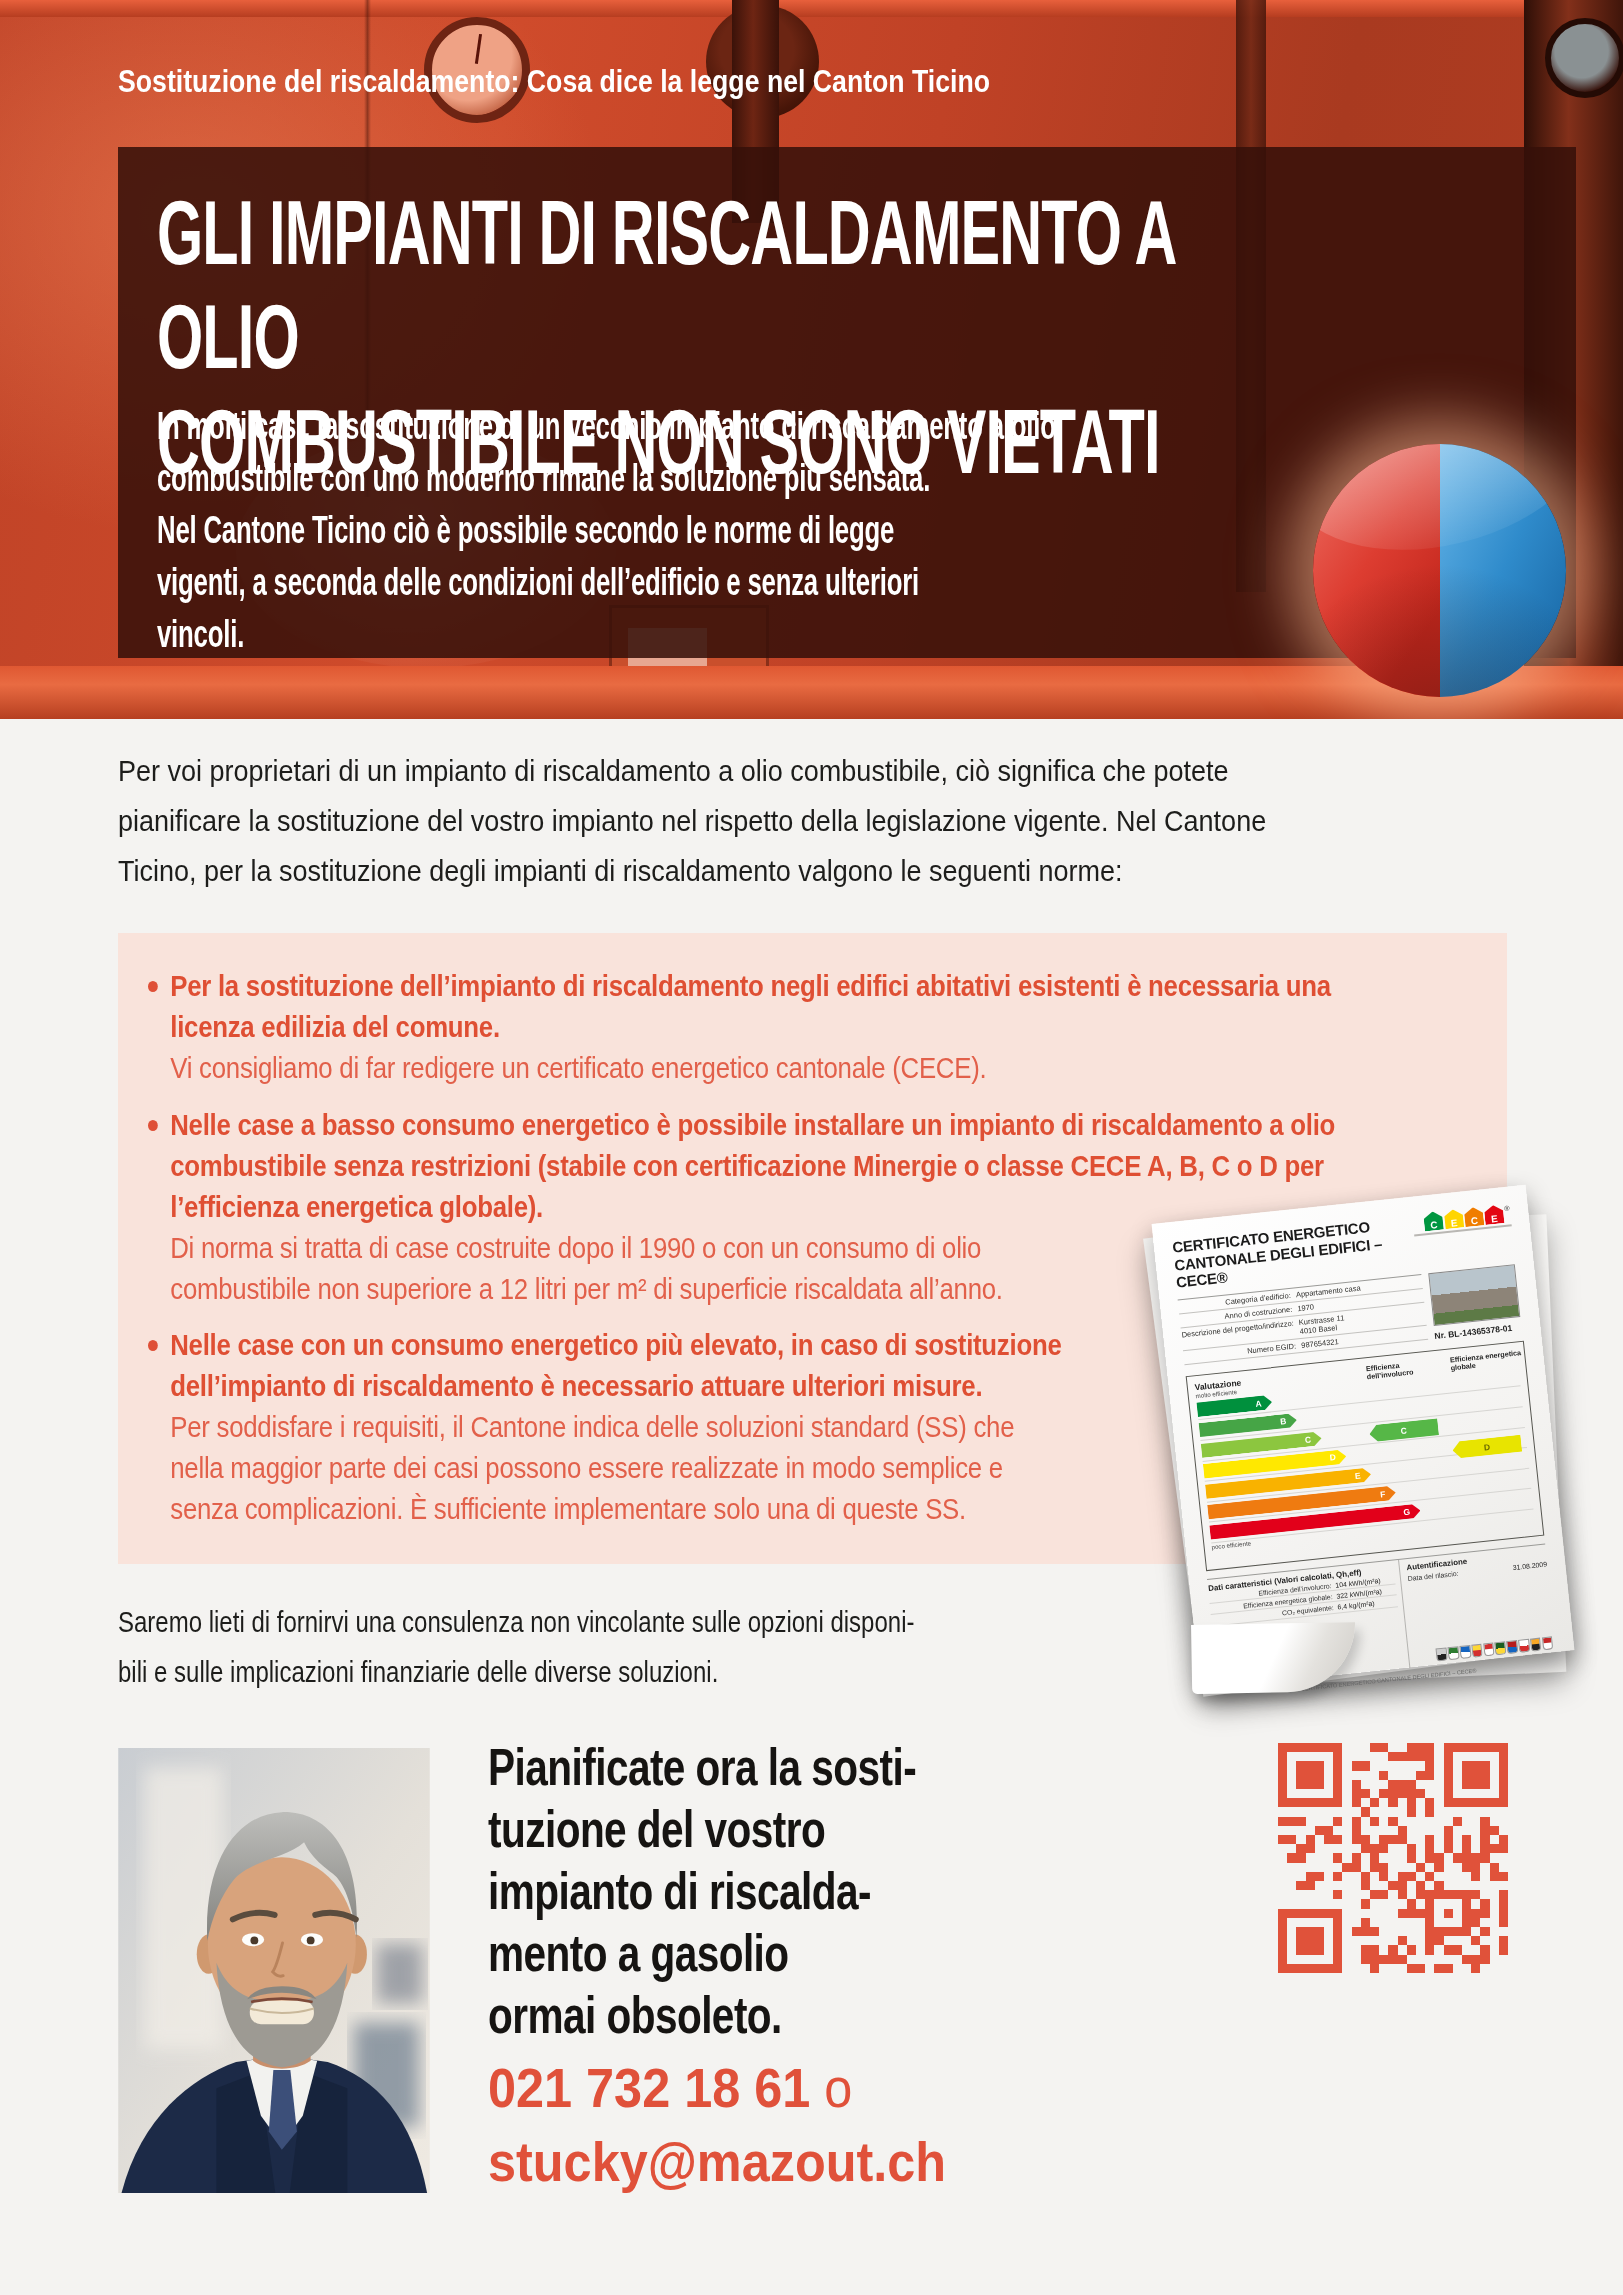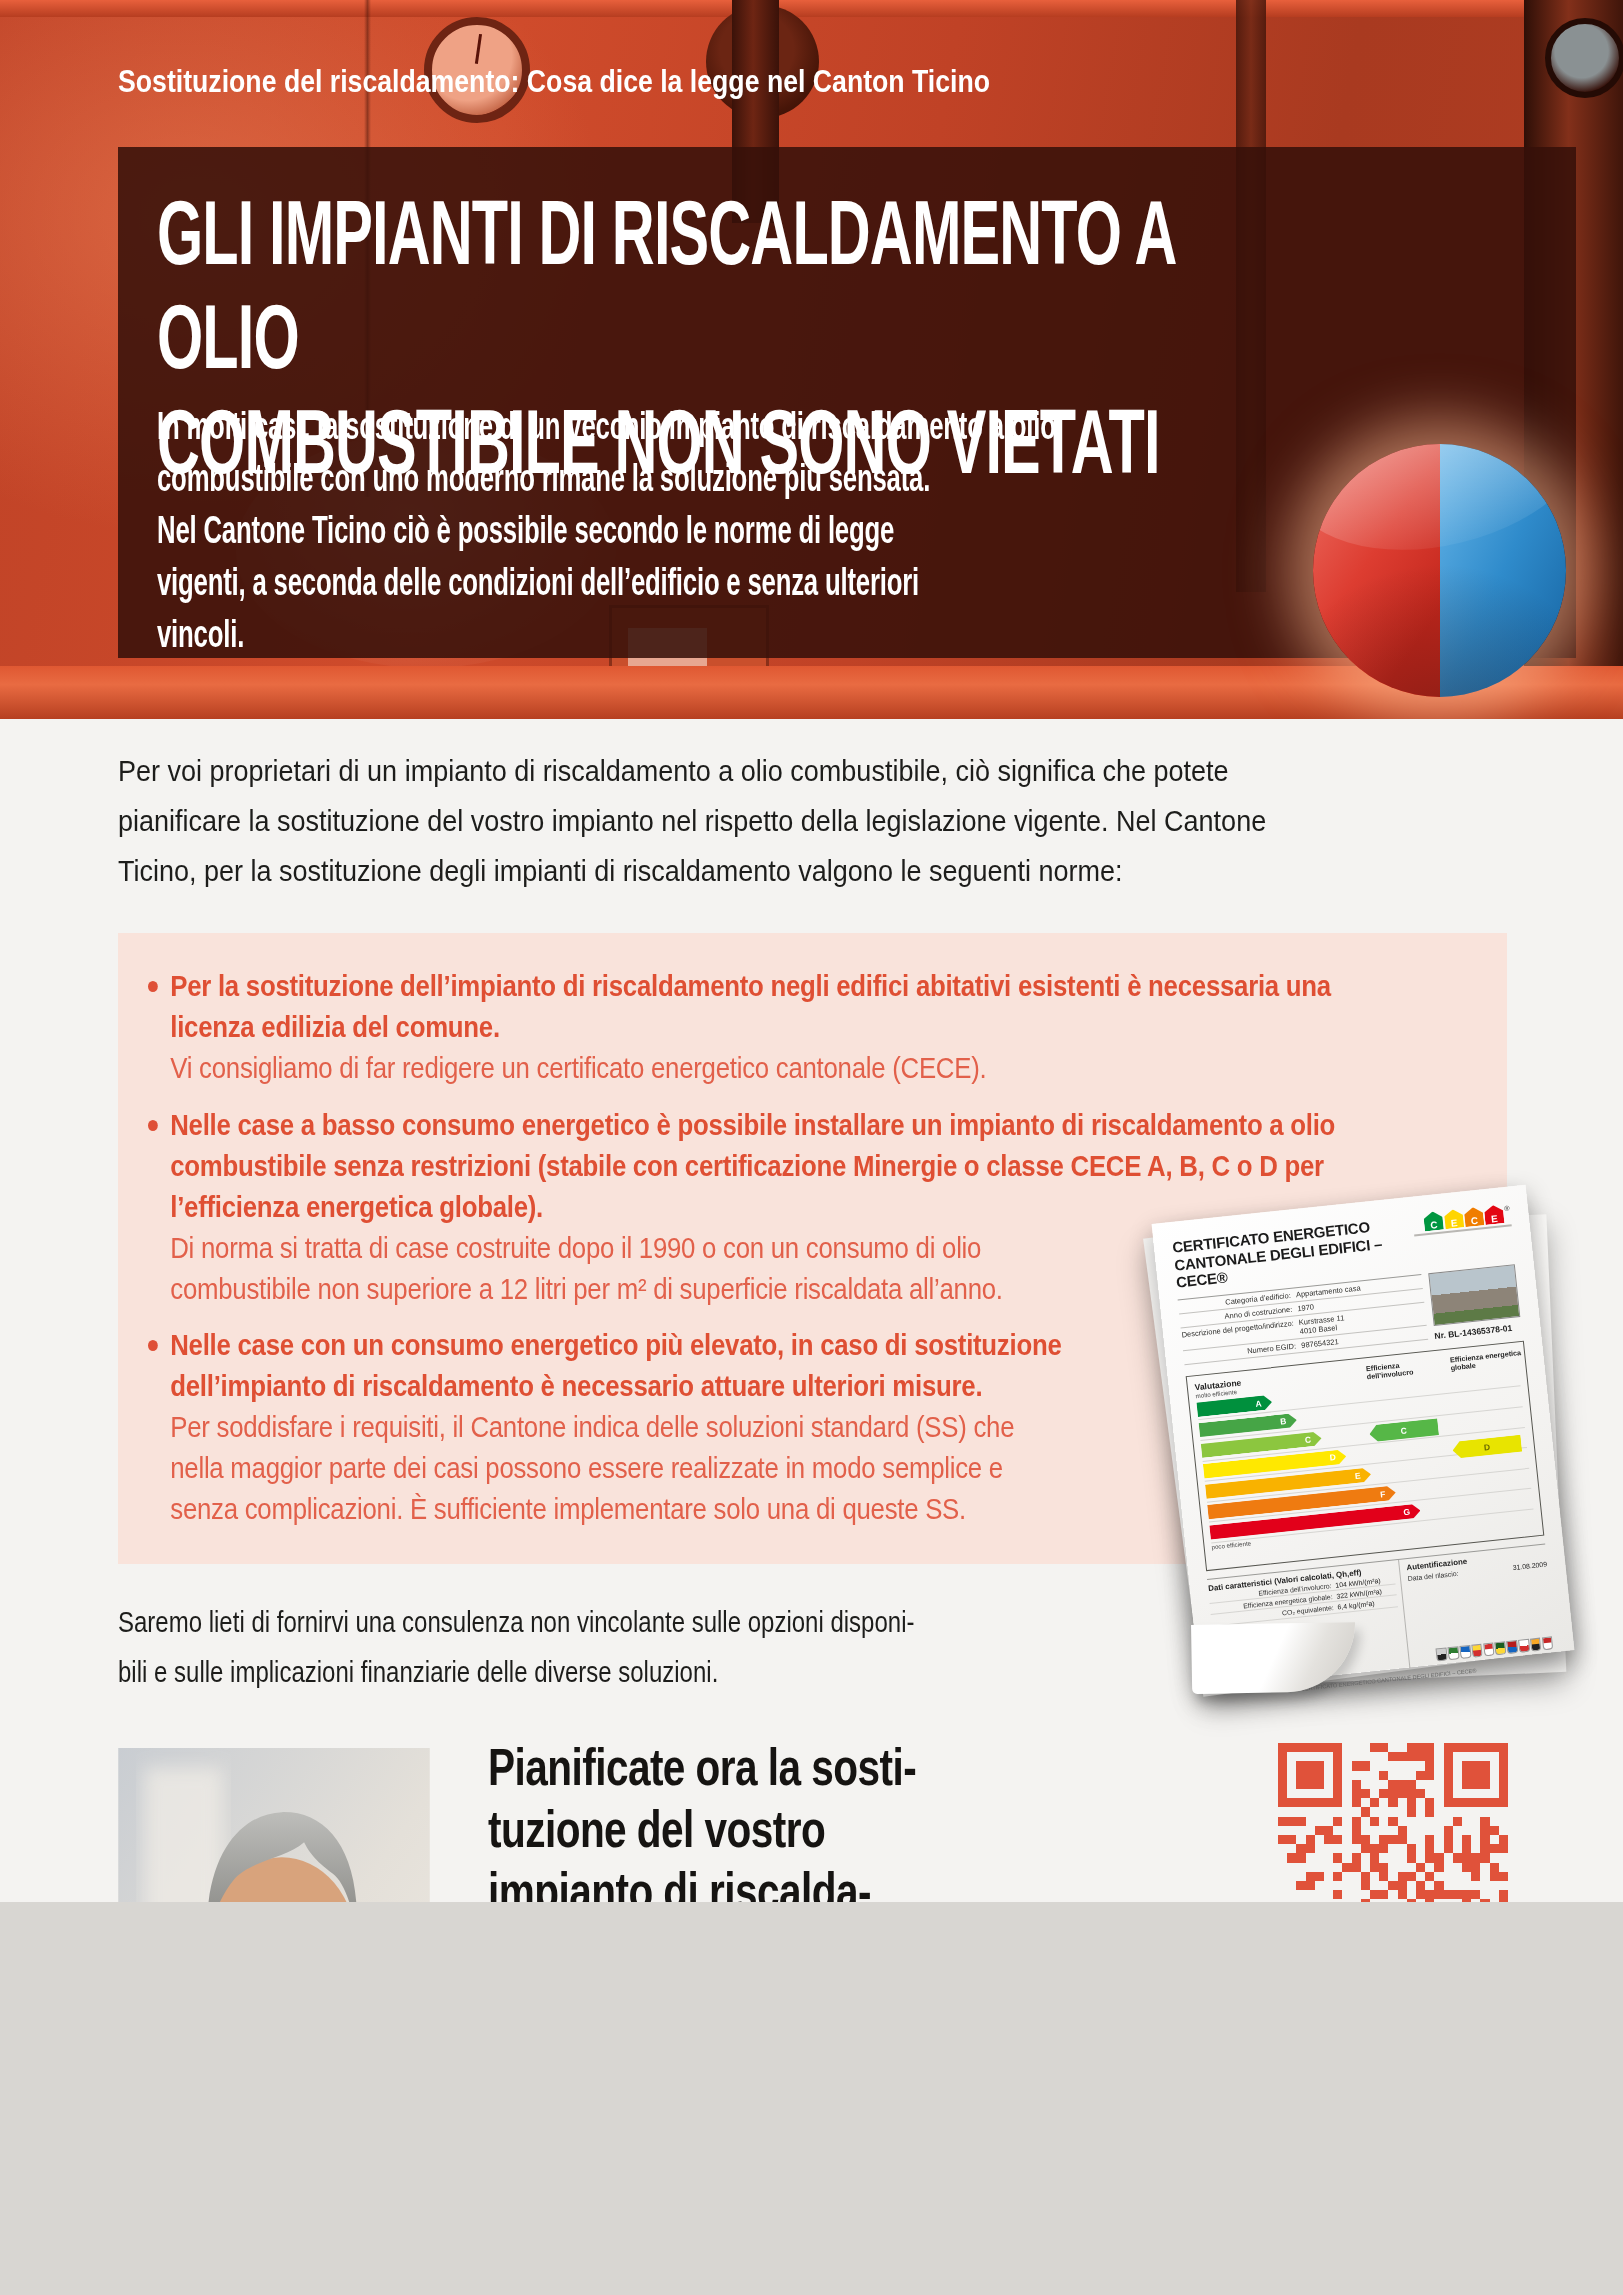--- a/index.html
+++ b/index.html
@@ -1,16 +1,16 @@
 <!DOCTYPE html>
 <html style="font-size:10.5px"><head>
 <meta charset="utf-8">
 <style>
   html,body{margin:0;padding:0;background:#d8d6d2;}
-  #page{position:relative;width:1623px;height:1902px;margin:0 auto;background:#f4f3f1;
+  #page{position:relative;width:1623px;height:2295px;margin:0 auto;background:#f4f3f1;
         font-family:"Liberation Sans",sans-serif;overflow:hidden;}
   .squeeze{transform-origin:0 0;display:block;}
   .pre{white-space:pre-line;}
 
   
   #hero{position:absolute;left:0;top:0;width:1623px;height:719px;overflow:hidden;
         background:
           radial-gradient(589px 458px at 12% 30%, rgba(244,140,96,.45), rgba(244,140,96,0) 70%),
           linear-gradient(100deg,#c04327 0%,#cf4b2b 30%,#c04226 55%,#a93a20 78%,#b03d22 100%);}
   .hd{position:absolute;}
@@ -1025,19 +1025,15 @@
       <div class="qr-cell-on" style="background: rgb(224, 82, 58);"></div>
       <div class="qr-cell-on" style="background: rgb(224, 82, 58);"></div>
       <div></div>
       <div></div>
       <div class="qr-cell-on" style="background: rgb(224, 82, 58);"></div>
       <div></div>
       <div></div>
       <div></div>
     </div>
 
-  <div id="brand">
-    <div id="brand-title">OLIO COMBUSTIBILE</div><br>
-    <div id="brand-tagline">L’energia raffinata</div>
-  </div>
 
 </div>
 
 
 </body></html>

